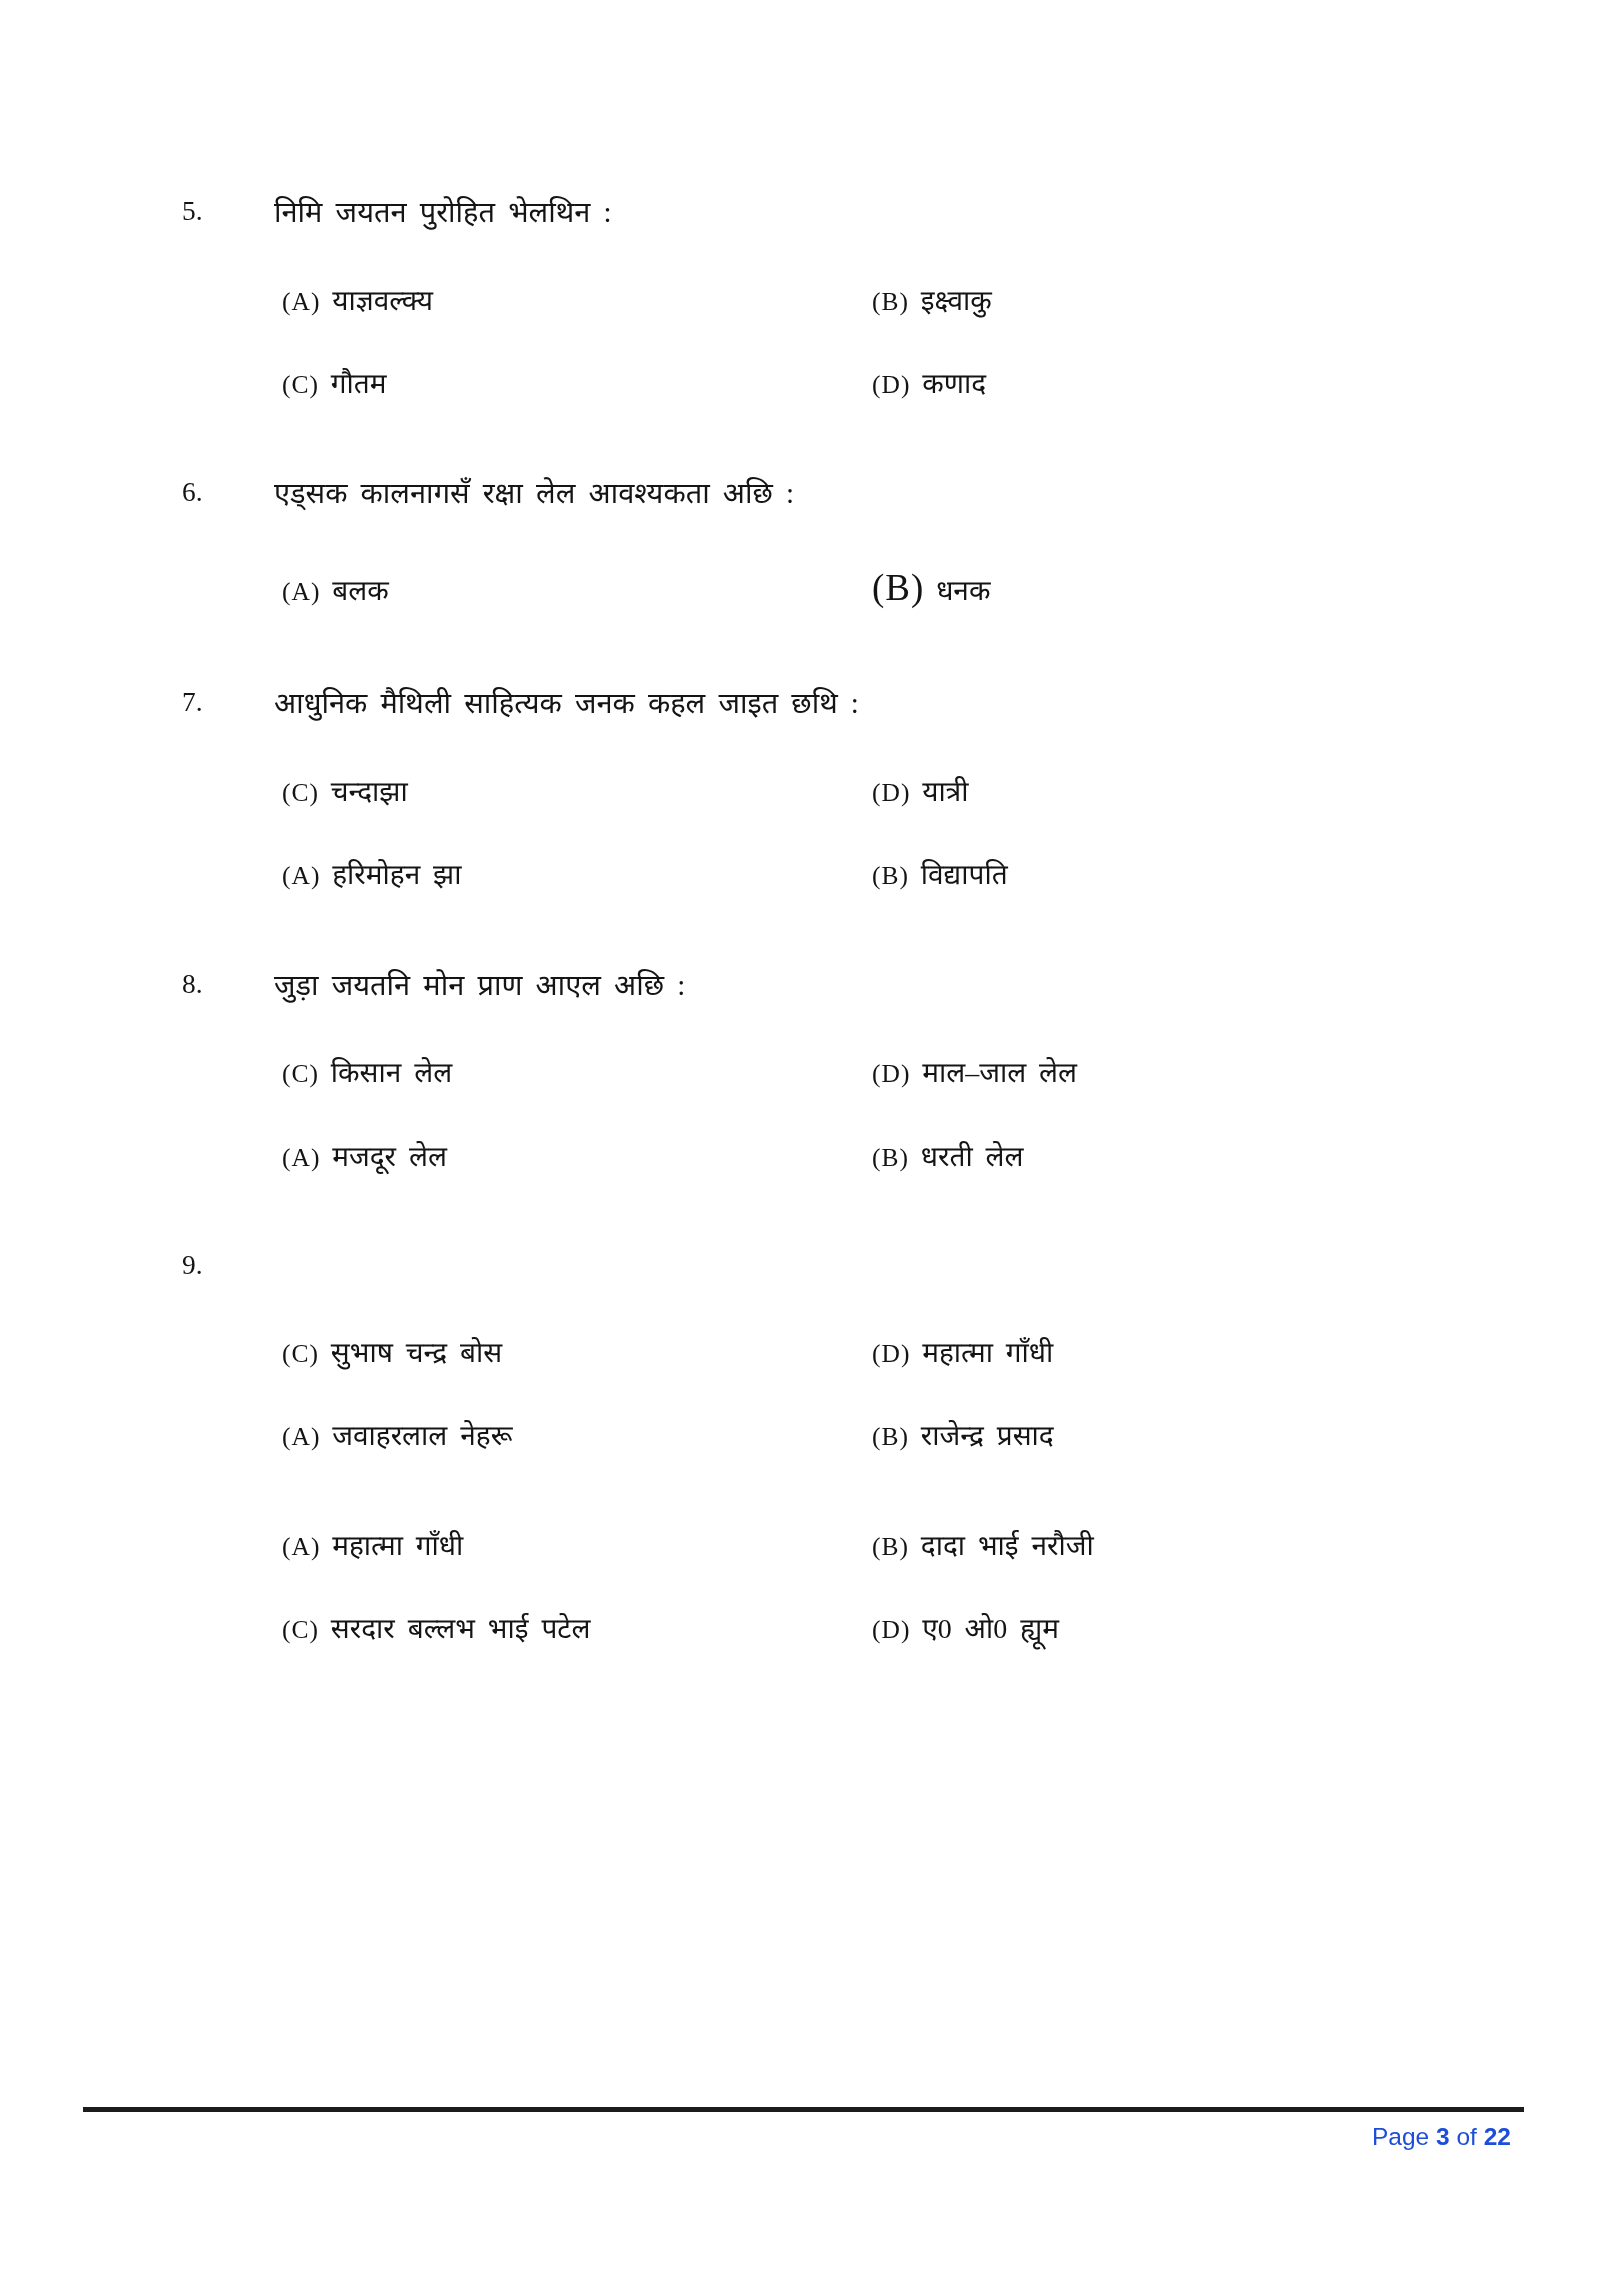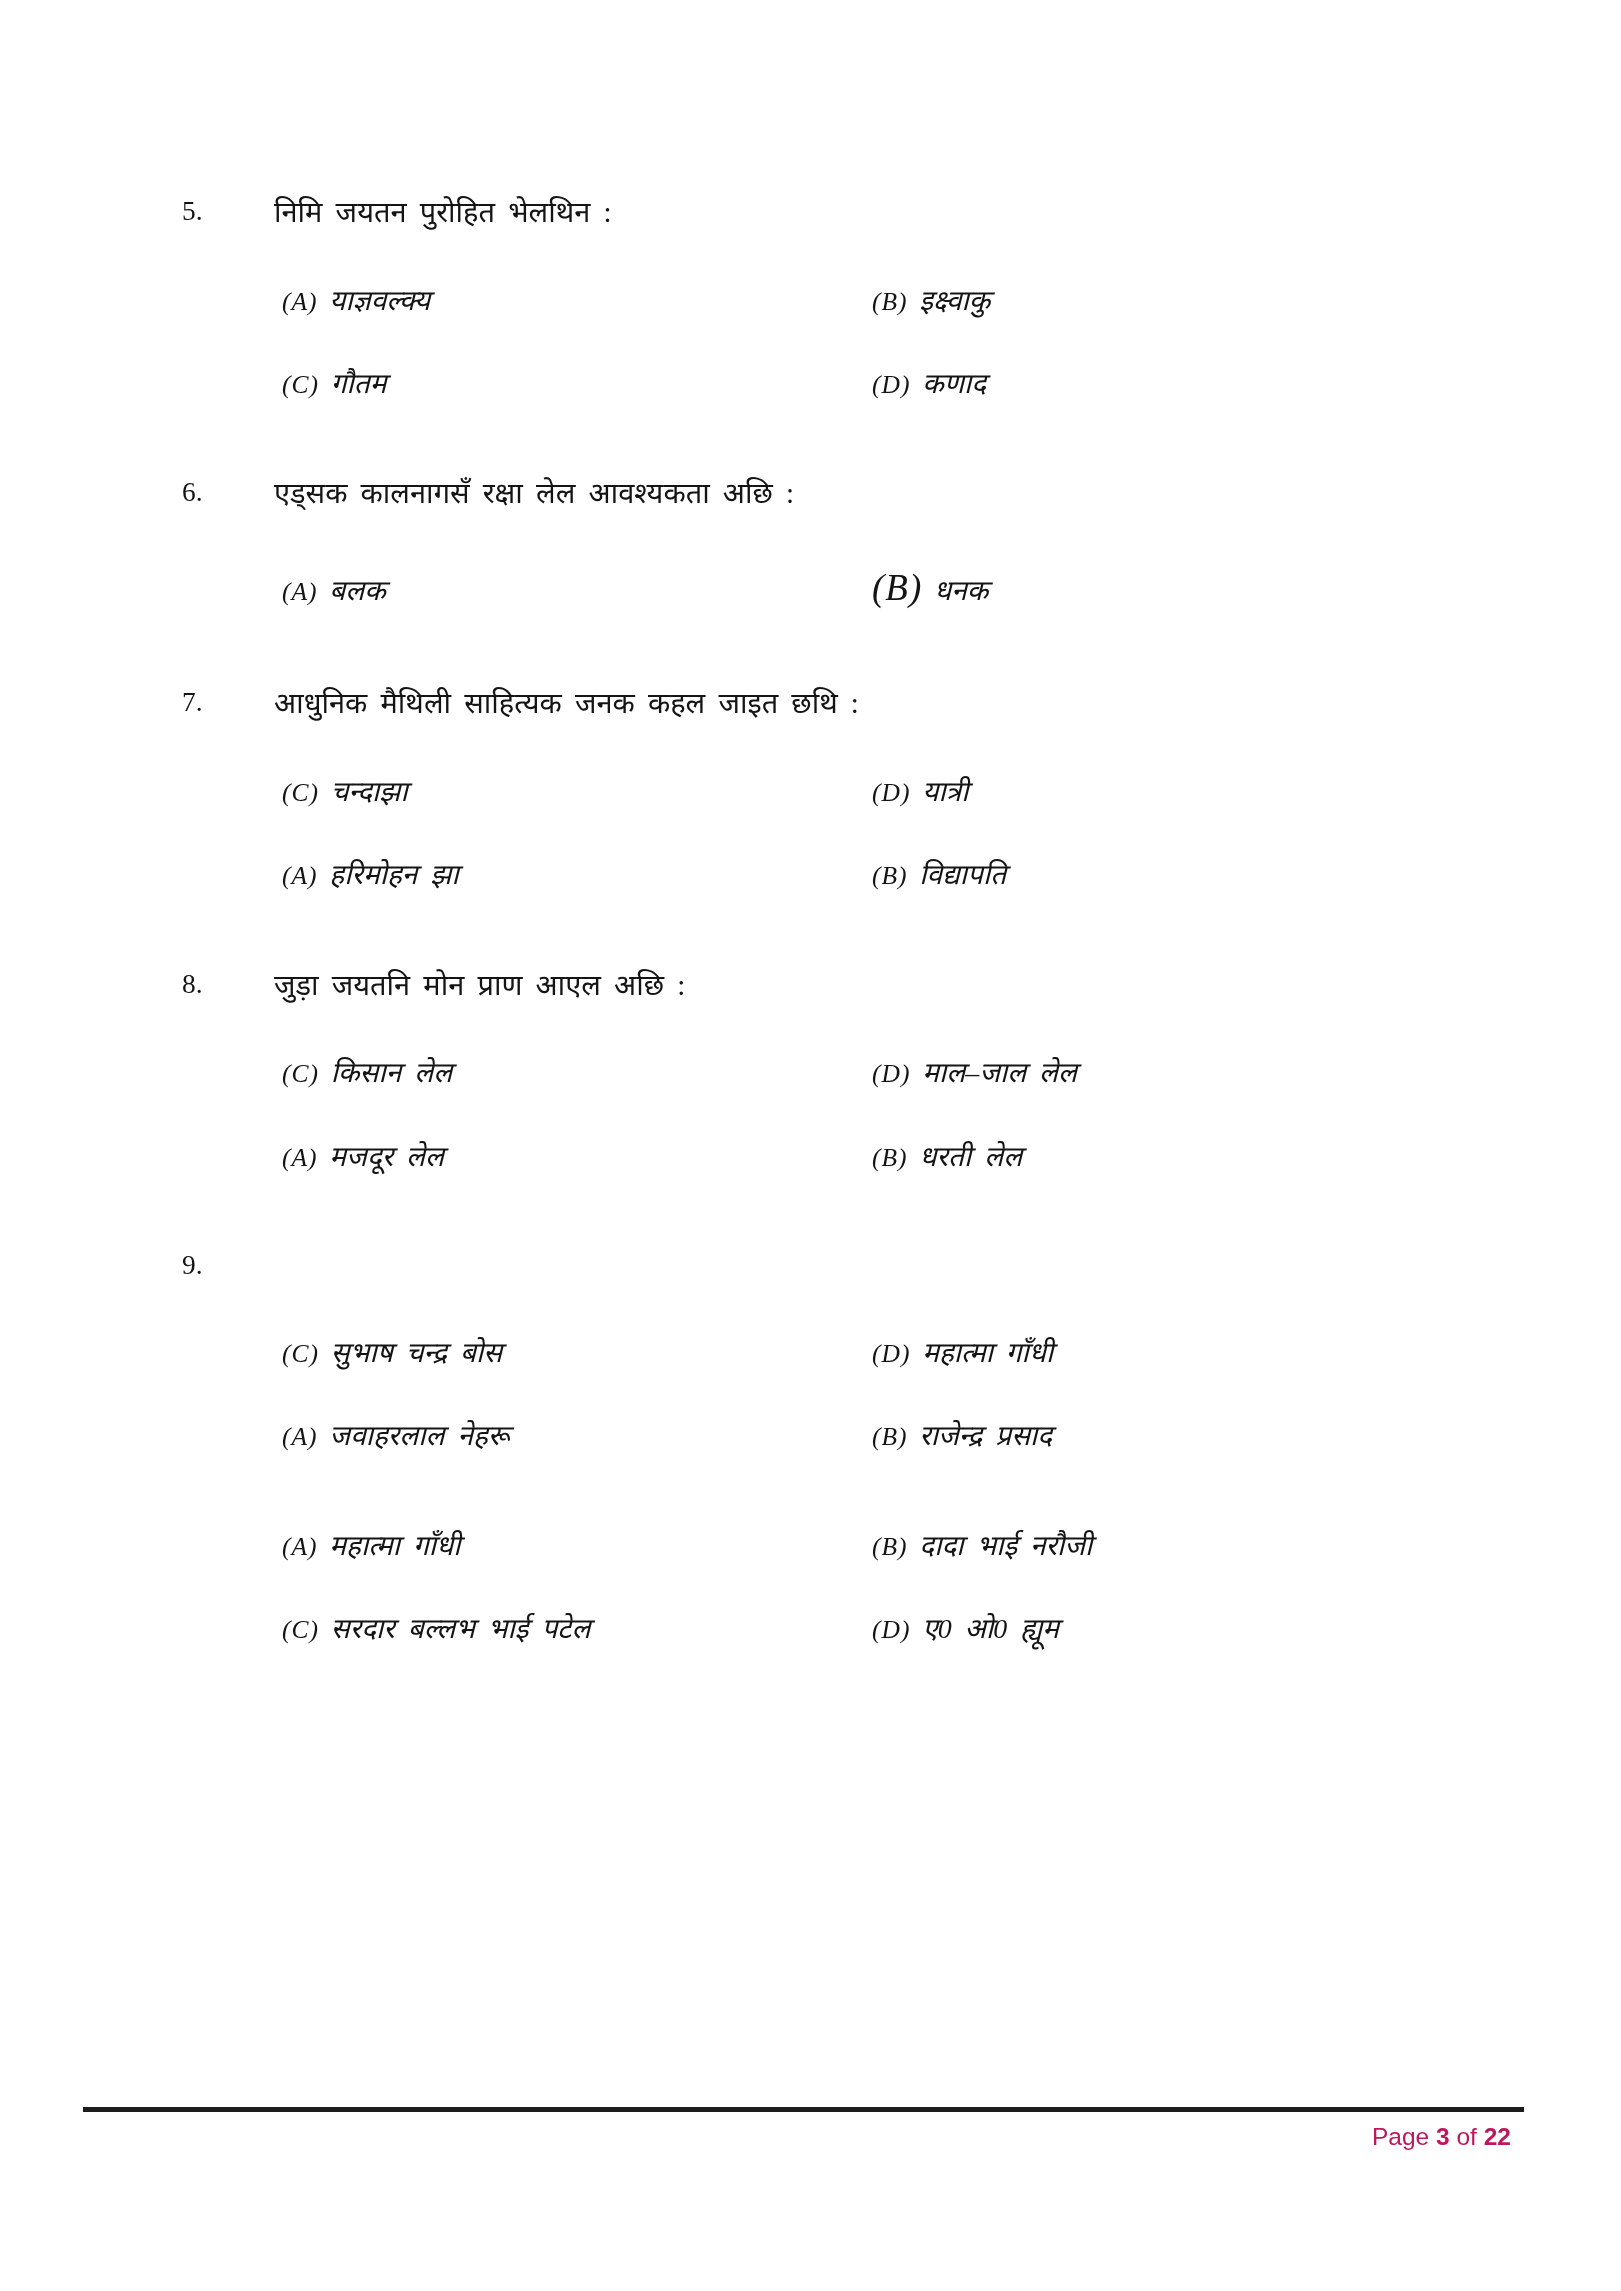--- a/index.html
+++ b/index.html
@@ -34,21 +34,21 @@
   }
   .q-text { word-spacing: 5.9px; }
   .opt-row {
     display: flex;
     align-items: baseline;
     padding-left: 282px;
     font-size: 28px;
     line-height: 1.3;
     margin-bottom: 47px;
   }
-  .opt { word-spacing: 5.9px; font-style: italic; }
+  .opt { word-spacing: 5.9px; }
   .opt-first { width: 590px; flex-shrink: 0; }
   .opt-label {
     font-size: 25.5px;
     margin-right: 11.8px;
     letter-spacing: 1px;
   }
   .opt.big .opt-label { font-size: 37px; }
   .footer-line {
     position: absolute;
     left: 83px;
@@ -56,21 +56,21 @@
     width: 1441px;
     height: 4.9px;
     background: #1c1c1c;
   }
   .footer-text {
     position: absolute;
     top: 2123px;
     right: 110px;
     font-family: "Liberation Sans", sans-serif;
     font-size: 24.5px;
-    color: #be185d;
+    color: #1d4ed8;
   }
   .footer-text .bold { font-weight: bold; }
 </style>
 </head>
 <body>
 
 <div class="page">
   <div class="content">
 
     <div class="question">

